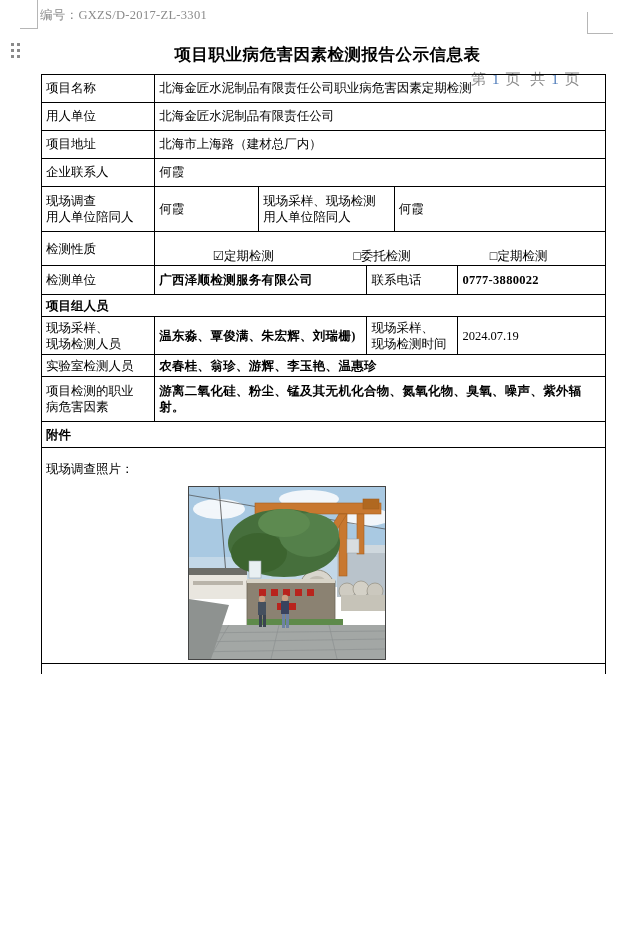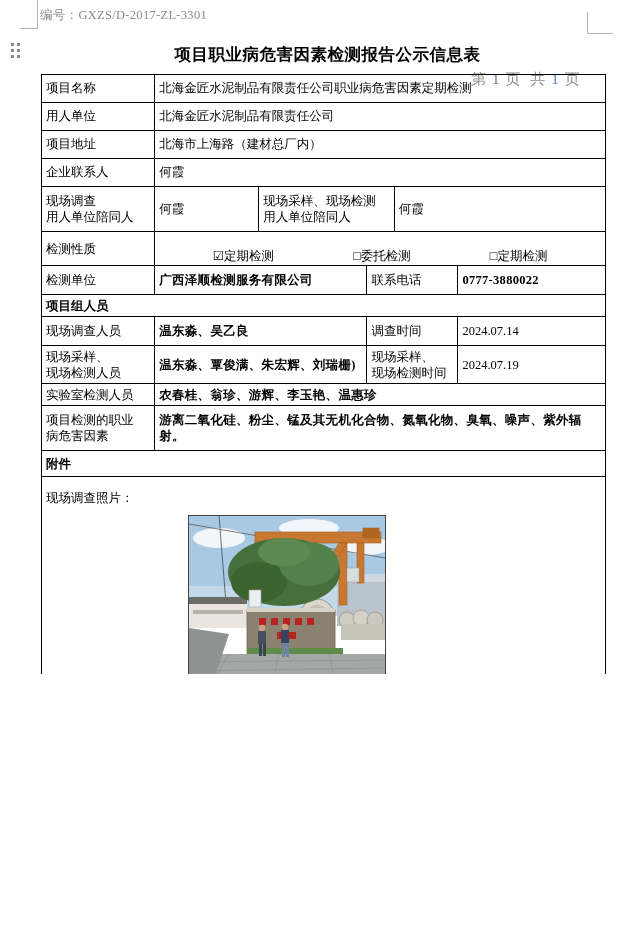--- a/index.html
+++ b/index.html
@@ -107,26 +107,20 @@
     </tr>
     <tr style="height:29px">
       <td>检测单位</td>
       <td colspan="2" class="filled">广西泽顺检测服务有限公司</td>
       <td colspan="2">联系电话</td>
       <td class="filled">0777-3880022</td>
     </tr>
     <tr style="height:22px">
       <td colspan="6" class="section">项目组人员</td>
     </tr>
-    <tr style="height:29px">
-      <td>现场调查人员</td>
-      <td colspan="2" class="filled">温东淼、吴乙良</td>
-      <td colspan="2">调查时间</td>
-      <td>2024.07.14</td>
-    </tr>
     <tr style="height:38px">
       <td class="prewrap">现场采样、
 现场检测人员</td>
       <td colspan="2" class="filled">温东淼、覃俊满、朱宏辉、刘瑞栅)</td>
       <td colspan="2" class="prewrap">现场采样、
 现场检测时间</td>
       <td>2024.07.19</td>
     </tr>
     <tr style="height:22px">
       <td>实验室检测人员</td>

